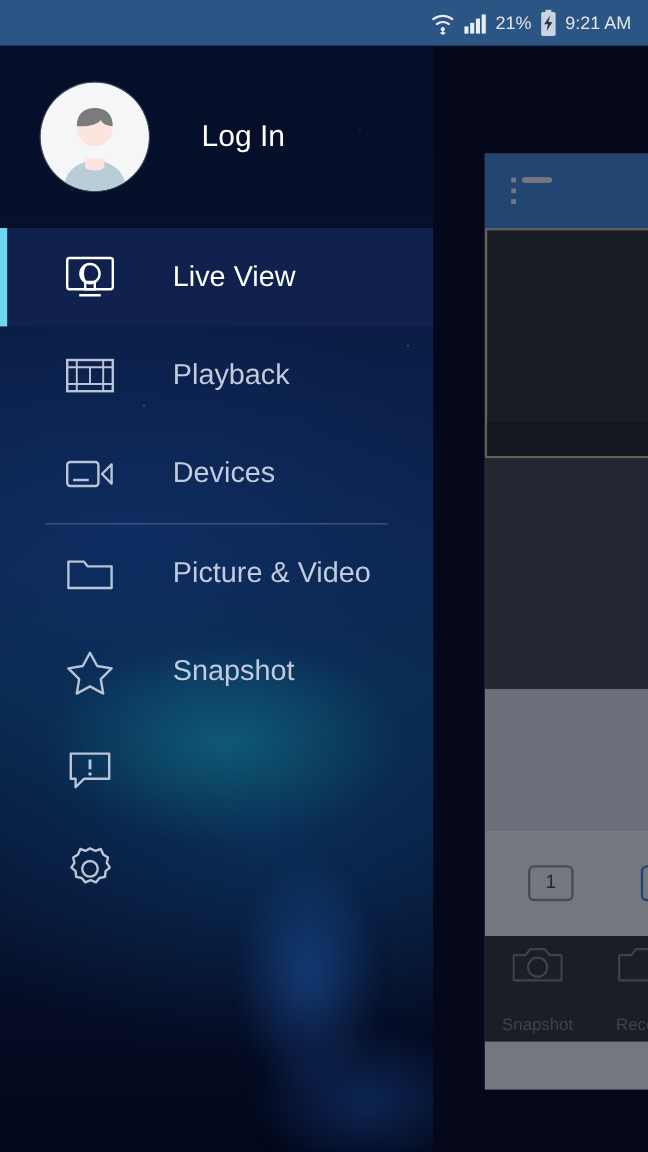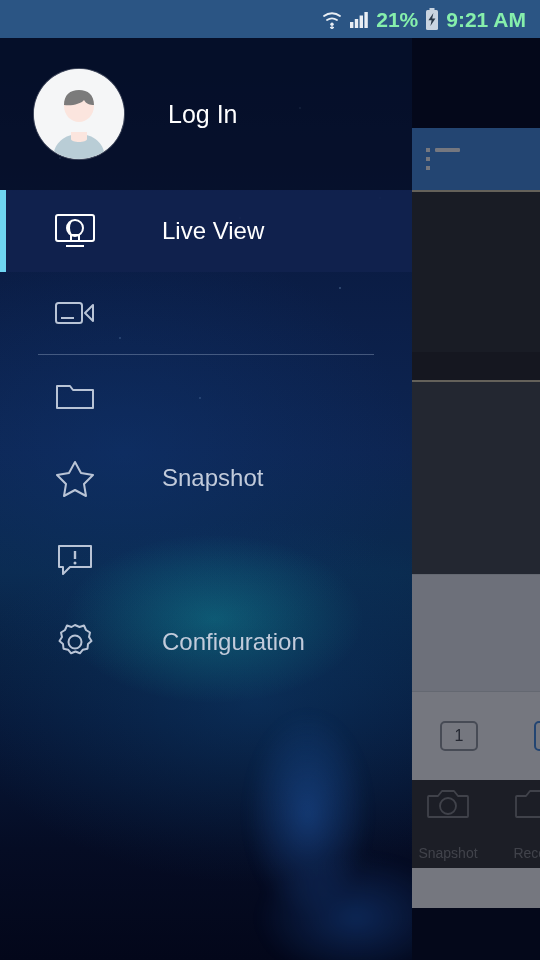--- a/index.html
+++ b/index.html
@@ -104,28 +104,28 @@
   
   .status-bar {
     position:absolute; left:0; top:0;
     width:540px; height:38px;
     background:#2b5584;
     z-index:10;
     display:flex; align-items:center; justify-content:flex-end;
     padding-right:14px; gap:7px;
   }
   .status-bar .sb-text {
-    font-size:21px; color:#86efac; line-height:1;font-weight:bold;
+    font-size:15px; color:#e5e5e5; line-height:1;
   }
   .status-bar svg { display:block; }
 
   
   .drawer {
     position:absolute; left:0; top:38px;
-    width:412px; height:922px;
+    width:361px; height:922px;
     z-index:5;
     overflow:hidden;
     background:
       radial-gradient(ellipse 280px 170px at 205% 140%, rgba(40,120,220,0.30), transparent 70%),
       radial-gradient(ellipse 230px 130px at 52% 63%, rgba(22,190,185,0.30), transparent 65%),
       radial-gradient(ellipse 420px 260px at 62% 72%, rgba(18,90,150,0.28), transparent 70%),
       radial-gradient(ellipse 400px 300px at 30% 45%, rgba(16,60,125,0.35), transparent 72%),
       linear-gradient(180deg,#061232 0%,#0a1b42 22%,#0d2552 45%,#0a2a4e 58%,#07193a 74%,#050c24 88%,#03071a 100%);
   }
   
@@ -165,21 +165,21 @@
     box-shadow:0 0 0 1px rgba(255,255,255,0.25);
   }
   .avatar svg { display:block; }
   .profile-label { font-size:25px; color:#ffffff; }
 
   .menu { position:relative; }
   .menu-item {
     position:relative;
     height:82px;
     display:flex; align-items:center;
-    padding-left:52px; gap:64px;
+    padding-left:52px; gap:46px;
   }
   .menu-item .mi-icon { width:46px; height:40px; flex:none;
     display:flex; align-items:center; justify-content:center; }
   .menu-item .mi-label { font-size:24px; color:#c2cbdb; }
   .menu-item.active { background:rgba(17,34,78,0.92); }
   .menu-item.active .mi-label { color:#ffffff; }
   .menu-item.active::before {
     content:""; position:absolute; left:0; top:0; bottom:0;
     width:6px; background:#6fd6f2;
   }
@@ -281,39 +281,54 @@
             <rect x="2" y="2" width="38" height="26" rx="2" fill="none" stroke="#ffffff" stroke-width="2"></rect>
             <path d="M17 22 h8 v6 h-8 z" fill="none" stroke="#ffffff" stroke-width="2"></path>
             <line x1="12" y1="33" x2="30" y2="33" stroke="#ffffff" stroke-width="2"></line>
             <circle cx="21" cy="15" r="8" fill="none" stroke="#ffffff" stroke-width="2"></circle>
             <path d="M21 7 a8 8 0 0 0 0 16 a5 8 0 0 1 0 -16 z" fill="#ffffff"></path>
           </svg>
         </span>
         <span class="mi-label">Live View</span>
       </div>
 
+      <div class="menu-item">
+        <span class="mi-icon">
+          <svg width="42" height="32" viewBox="0 0 42 32">
+            <rect x="2" y="3" width="38" height="26" fill="none" stroke="#b9c4d6" stroke-width="2"></rect>
+            <line x1="2" y1="9" x2="40" y2="9" stroke="#b9c4d6" stroke-width="1.6"></line>
+            <line x1="2" y1="23" x2="40" y2="23" stroke="#b9c4d6" stroke-width="1.6"></line>
+            <line x1="10" y1="3" x2="10" y2="29" stroke="#b9c4d6" stroke-width="1.6"></line>
+            <line x1="21" y1="9" x2="21" y2="23" stroke="#b9c4d6" stroke-width="1.6"></line>
+            <line x1="32" y1="3" x2="32" y2="29" stroke="#b9c4d6" stroke-width="1.6"></line>
+          </svg>
+        </span>
+        <span class="mi-label">Playback</span>
+      </div>
 
       <div class="menu-item">
         <span class="mi-icon">
           <svg width="42" height="30" viewBox="0 0 42 30">
             <rect x="2" y="5" width="26" height="20" rx="2.5" fill="none" stroke="#b9c4d6" stroke-width="2"></rect>
             <path d="M31 15 l8 -8 v16 z" fill="none" stroke="#b9c4d6" stroke-width="2" stroke-linejoin="round"></path>
             <line x1="7" y1="20" x2="20" y2="20" stroke="#b9c4d6" stroke-width="2"></line>
           </svg>
         </span>
+        <span class="mi-label">Devices</span>
       </div>
 
       <div class="menu-divider"></div>
 
       <div class="menu-item">
         <span class="mi-icon">
           <svg width="42" height="32" viewBox="0 0 42 32">
             <path d="M3 28 v-22 h13 l3 4 h20 v18 z" fill="none" stroke="#b9c4d6" stroke-width="2" stroke-linejoin="round"></path>
           </svg>
         </span>
+        <span class="mi-label">Picture &amp; Video</span>
       </div>
 
       <div class="menu-item">
         <span class="mi-icon">
           <svg width="42" height="38" viewBox="0 0 42 38">
             <path d="M21 3 l6 11 l12 2 l-9 9 l2 12 l-11 -6 l-11 6 l2 -12 l-9 -9 l12 -2 z" fill="none" stroke="#b9c4d6" stroke-width="2" stroke-linejoin="round"></path>
           </svg>
         </span>
         <span class="mi-label">Snapshot</span>
       </div>
@@ -328,21 +343,20 @@
         </span>
       </div>
 
       <div class="menu-item">
         <span class="mi-icon">
           <svg width="42" height="40" viewBox="0 0 42 40">
             <path d="M21 3 l4.5 2 l4.5 -1.5 l2 4.5 l4 2.5 l-1 4.5 l2.5 4 l-3.5 3 l-0.5 4.7 l-4.6 1 l-3 3.6 l-4.4 -1.8 l-4.4 1.8 l-3 -3.6 l-4.6 -1 l-0.5 -4.7 l-3.5 -3 l2.5 -4 l-1 -4.5 l4 -2.5 l2 -4.5 l4.5 1.5 z" fill="none" stroke="#b9c4d6" stroke-width="2" stroke-linejoin="round"></path>
             <circle cx="21" cy="20" r="6.5" fill="none" stroke="#b9c4d6" stroke-width="2"></circle>
           </svg>
         </span>
-        <span class="mi-label">Configuration</span>
       </div>
 
 
     </div>
   </div>
 
   <div class="status-bar">
     <span>
       <svg width="20" height="20" viewBox="0 0 20 20">
         <path d="M2 7 a13 13 0 0 1 16 0" fill="none" stroke="#e9eef4" stroke-width="1.8" stroke-linecap="round"></path>

